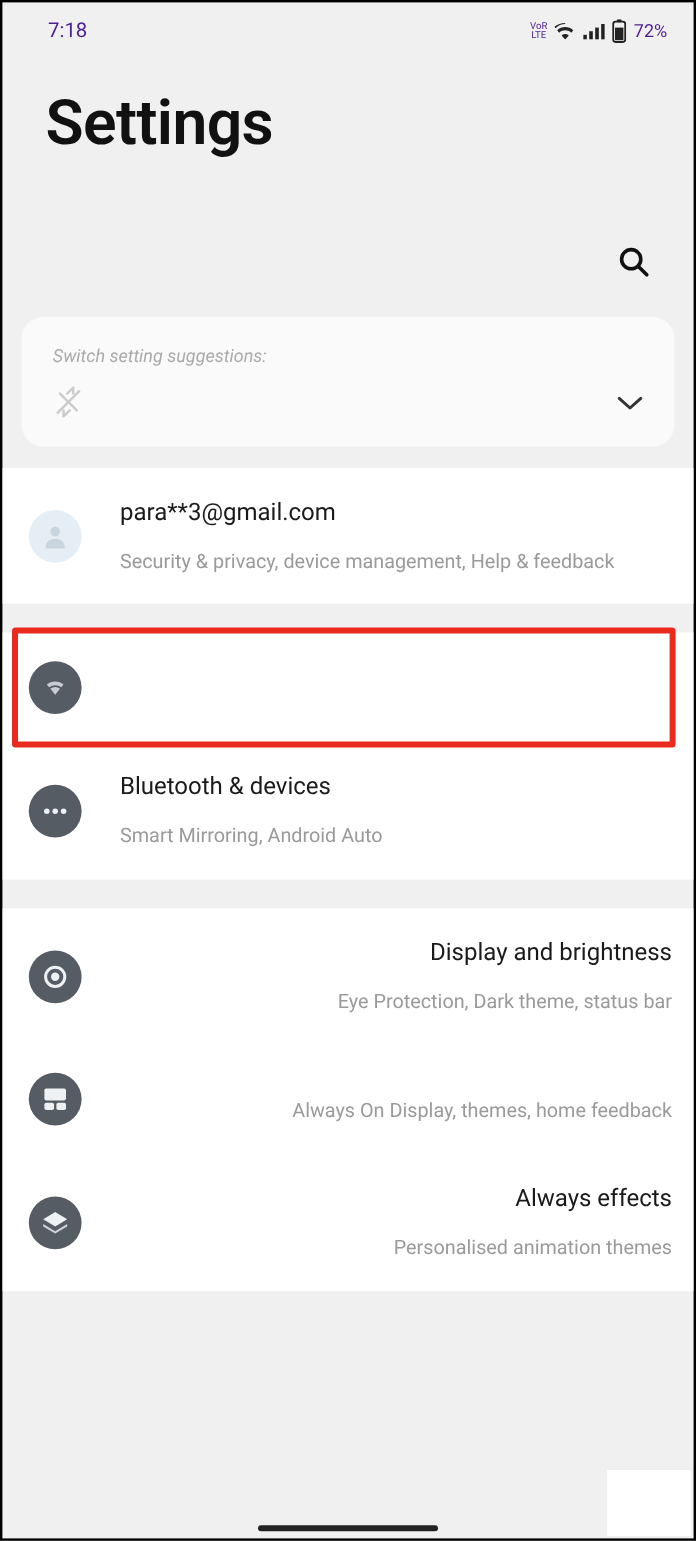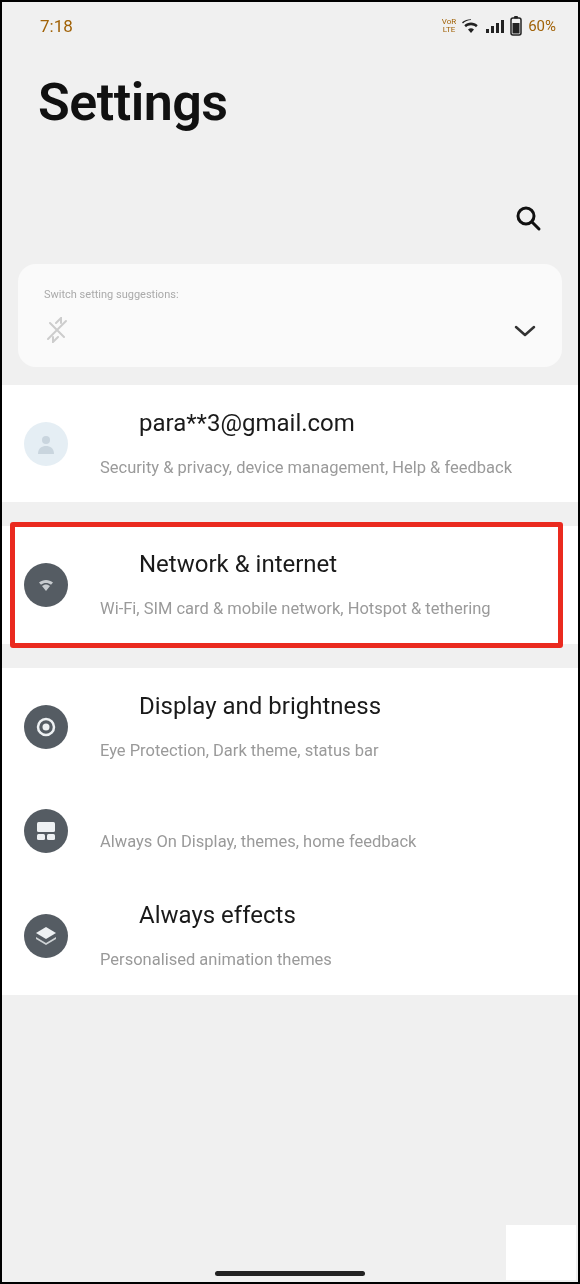--- a/index.html
+++ b/index.html
@@ -12,21 +12,21 @@
       position: relative;
       overflow: hidden;
     }
     .status-bar {
       display: flex;
       justify-content: space-between;
       align-items: center;
       padding: 8px 22px 0 38px;
       height: 40px;
       font-size: 17px;
-      color: #a16207;
+      color: #4c1d95;
     }
     .status-right {
       display: flex;
       align-items: center;
       gap: 6px;
       font-size: 15px;
     }
     .status-right svg { display: block; }
     .volte { font-size: 8px; line-height: 1; font-weight: 400; text-align: center; }
 
@@ -53,22 +53,23 @@
     }
 
     .suggestions-card {
       background: #fafafa;
       border-radius: 18px;
       margin: 14px 16px 18px 16px;
       padding: 24px 26px 20px 26px;
     }
     .suggestions-title {
       color: #aaa;
-      font-size: 11px;
+      font-size: 15px;
       margin-bottom: 16px;
+      font-style: italic;
     }
     .suggestions-row {
       display: flex;
       justify-content: space-between;
       align-items: center;
     }
 
     .section {
       background: #fff;
       margin-bottom: 24px;
@@ -86,24 +87,23 @@
       display: flex;
       align-items: center;
       justify-content: center;
       flex-shrink: 0;
       margin-right: 32px;
     }
     .icon-dark { background: #555c63; }
     .icon-light { background: #e5eef4; }
     .row-text { flex: 1; }
     .row-title {
-      font-size: 24px;
+      font-size: 20px;
       color: #1a1a1a;
       margin-bottom: 3px;
-      margin-left: 39px;
     }
     .row-sub {
       font-size: 16.5px;
       color: #9a9a9a;
       line-height: 1.3;
       margin-top: 20px;
     }
     .highlight-box {
       position: absolute;
       border: 5px solid #ea2a1f;
@@ -148,21 +148,21 @@
         <rect fill="#222" x="0" y="10" width="3" height="4"></rect>
         <rect fill="#222" x="5" y="7" width="3" height="7"></rect>
         <rect fill="#222" x="10" y="4" width="3" height="10"></rect>
         <rect fill="#222" x="15" y="1" width="3" height="13"></rect>
       </svg>
     <svg width="12" height="20" viewBox="0 0 12 20">
         <rect x="1" y="2" width="10" height="17" rx="2" fill="none" stroke="#222" stroke-width="1.5"></rect>
         <rect x="4" y="0" width="4" height="2.5" rx="1" fill="#222"></rect>
         <rect x="2.5" y="7" width="7" height="10.5" fill="#222"></rect>
       </svg>
-    <span>60%</span>
+    <span>72%</span>
   </div>
 </div>
 
 <div class="header">
   <h1>Settings</h1>
 </div>
 <div class="search-row">
   <div class="search-btn">
     <svg width="28" height="28" viewBox="0 0 28 28">
         <circle cx="12" cy="12" r="8" fill="none" stroke="#111" stroke-width="3"></circle>
@@ -207,28 +207,37 @@
 </div>
 
 <div class="section">
   <div class="row tall" style="position:relative;">
     <div class="highlight-box"></div>
     <div class="icon-wrap icon-dark">
       <svg width="26" height="26" viewBox="0 0 26 26">
           <path fill="#c8ccd0" d="M13 19 L9 14 C10.3 13 11.6 12.4 13 12.4 C14.4 12.4 15.7 13 17 14 Z M6 10.5 C8 8.8 10.4 7.9 13 7.9 C15.6 7.9 18 8.8 20 10.5 L18 12.8 C16.5 11.6 14.8 11 13 11 C11.2 11 9.5 11.6 8 12.8 Z"></path>
         </svg>
     </div>
-    <div class="row-text">
-      <div class="row-title">Network &amp; internet</div>
-      <div class="row-sub">Wi-Fi, SIM card &amp; mobile network, Hotspot &amp; tethering</div>
-    </div>
-  </div>
-</div>
-
-<div class="section" style="margin-bottom:0;">
+  </div>
+  <div class="row tall">
+    <div class="icon-wrap icon-dark">
+      <svg width="20" height="6" viewBox="0 0 20 6">
+          <circle cx="3" cy="3" r="2.3" fill="#eef1f3"></circle>
+          <circle cx="10" cy="3" r="2.3" fill="#eef1f3"></circle>
+          <circle cx="17" cy="3" r="2.3" fill="#eef1f3"></circle>
+        </svg>
+    </div>
+    <div class="row-text">
+      <div class="row-title">Bluetooth &amp; devices</div>
+      <div class="row-sub">Smart Mirroring, Android Auto</div>
+    </div>
+  </div>
+</div>
+
+<div class="section" style="margin-bottom:0;text-align:right;">
   <div class="row tall">
     <div class="icon-wrap icon-dark">
       <svg width="24" height="24" viewBox="0 0 24 24">
           <circle cx="12" cy="12" r="8" fill="none" stroke="#eef1f3" stroke-width="2.5"></circle>
           <circle cx="12" cy="12" r="3.5" fill="#eef1f3"></circle>
         </svg>
     </div>
     <div class="row-text">
       <div class="row-title">Display and brightness</div>
       <div class="row-sub">Eye Protection, Dark theme, status bar</div>

